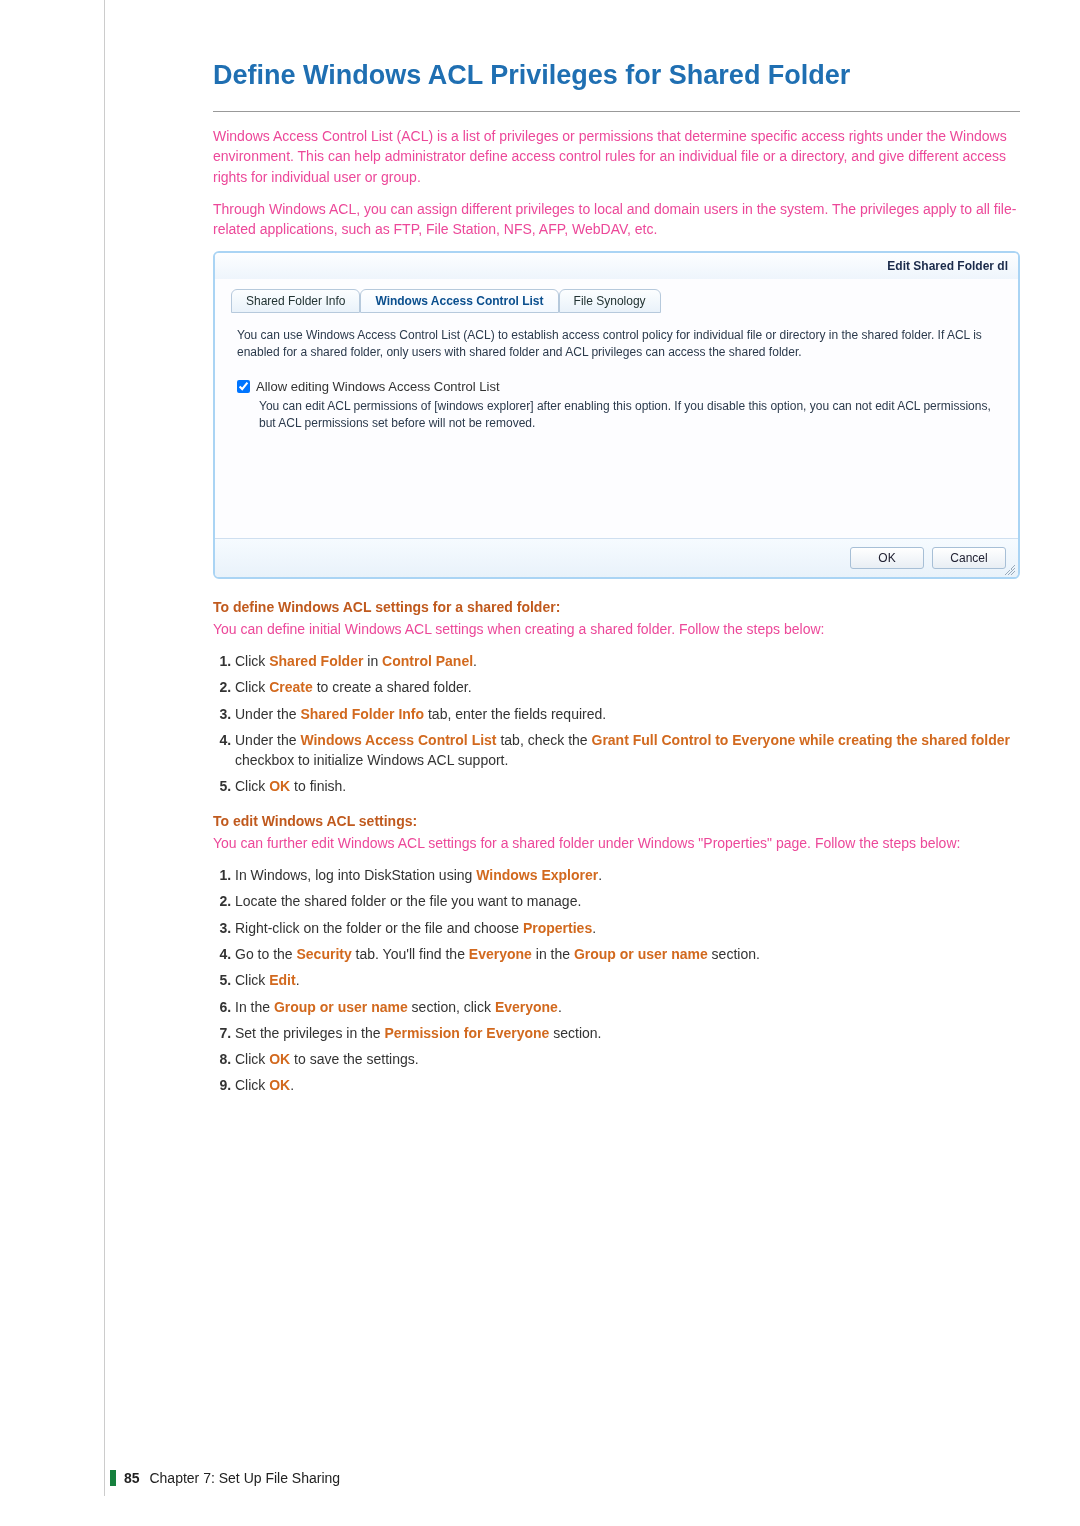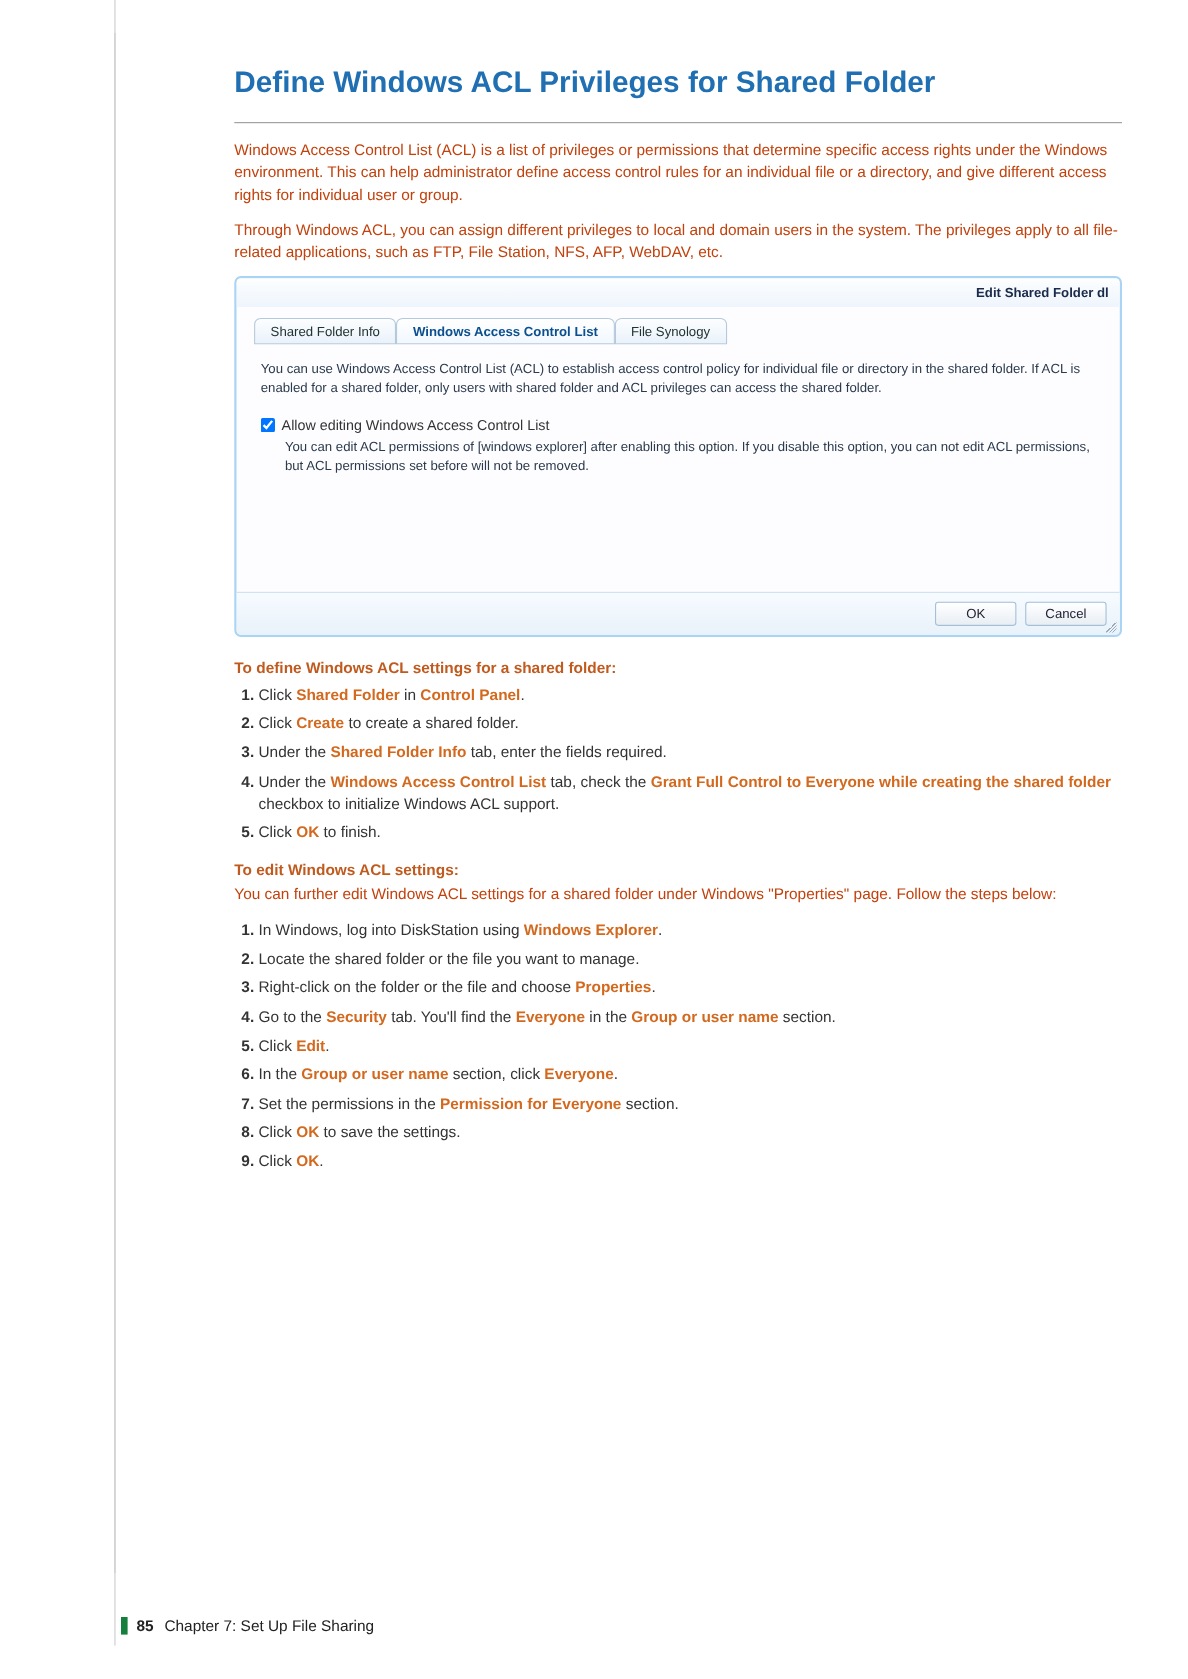--- a/index.html
+++ b/index.html
@@ -34,21 +34,21 @@
   .doc-title { font-weight: bold; font-size: 13px; }
   .doc-sub   { color: #bbb; font-size: 11px; margin-top: 2px; }
   h1 {
     color: #1f6fb2;
     font-size: 27px;
     font-weight: bold;
     border-bottom: 1px solid #999;
     padding-bottom: 20px;
     margin-bottom: 14px;
   }
-  p.body { font-size: 14px; line-height: 1.45; margin-bottom: 12px; color:#c2410c; }
+  p.body { font-size: 14px; line-height: 1.45; margin-bottom: 12px; color:#ec4899; }
   .dialog {
     border: 2px solid #aad4f4;
     border-radius: 6px;
     background: #fdfdff;
     margin: 12px 0 20px 0;
     position: relative;
     overflow: hidden;
   }
   .dlg-title {
     background: linear-gradient(#fdfeff,#eef5fc);
@@ -140,38 +140,39 @@
       <div class="dlg-spacer"></div>
     </div>
     <div class="dlg-btns">
       <div class="btn">OK</div>
       <div class="btn">Cancel</div>
       <div class="resize"></div>
     </div>
   </div>
 
   <div class="sect-title">To define Windows ACL settings for a shared folder:</div>
+  <p class="body">You can define initial Windows ACL settings when creating a shared folder. Follow the steps below:</p>
   <ol class="steps" id="steps-define">
       <li><span>Click </span><span class="accent">Shared Folder</span><span> in </span><span class="accent">Control Panel</span><span>.</span></li>
       <li><span>Click </span><span class="accent">Create</span><span> to create a shared folder.</span></li>
       <li><span>Under the </span><span class="accent">Shared Folder Info</span><span> tab, enter the fields required.</span></li>
       <li><span>Under the </span><span class="accent">Windows Access Control List</span><span> tab, check the </span><span class="accent">Grant Full Control to Everyone while creating the shared folder</span><span> checkbox to initialize Windows ACL support.</span></li>
       <li><span>Click </span><span class="accent">OK</span><span> to finish.</span></li>
     </ol>
 
   <div class="sect-title">To edit Windows ACL settings:</div>
   <p class="body">You can further edit Windows ACL settings for a shared folder under Windows "Properties" page. Follow the steps below:</p>
   <ol class="steps" id="steps-edit">
       <li><span>In Windows, log into DiskStation using </span><span class="accent">Windows Explorer</span><span>.</span></li>
       <li><span>Locate the shared folder or the file you want to manage.</span></li>
       <li><span>Right-click on the folder or the file and choose </span><span class="accent">Properties</span><span>.</span></li>
       <li><span>Go to the </span><span class="accent">Security</span><span> tab. You'll find the </span><span class="accent">Everyone</span><span> in the </span><span class="accent">Group or user name</span><span> section.</span></li>
       <li><span>Click </span><span class="accent">Edit</span><span>.</span></li>
       <li><span>In the </span><span class="accent">Group or user name</span><span> section, click </span><span class="accent">Everyone</span><span>.</span></li>
-      <li><span>Set the permissions in the </span><span class="accent">Permission for Everyone</span><span> section.</span></li>
+      <li><span>Set the privileges in the </span><span class="accent">Permission for Everyone</span><span> section.</span></li>
       <li><span>Click </span><span class="accent">OK</span><span> to save the settings.</span></li>
       <li><span>Click </span><span class="accent">OK</span><span>.</span></li>
     </ol>
 
 </div>
 
 <div class="footer">
   <span class="pn">85</span>
   <span>Chapter 7: Set Up File Sharing</span>
 </div>

